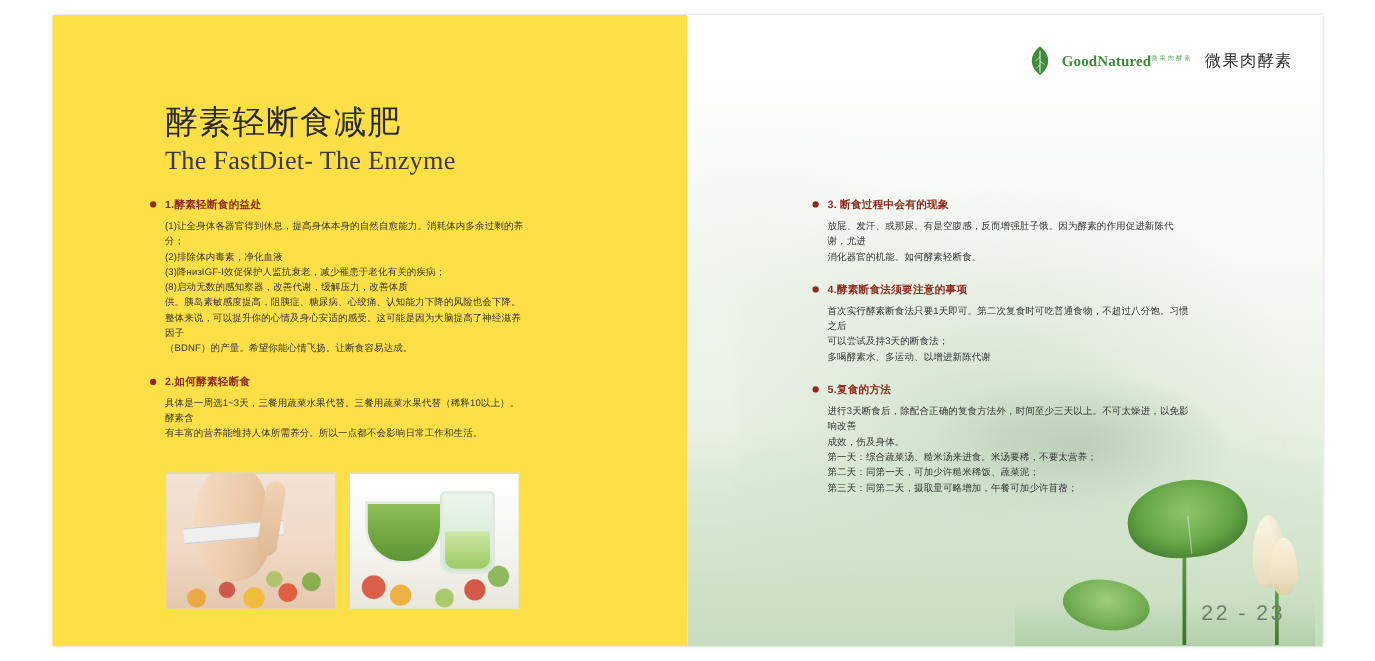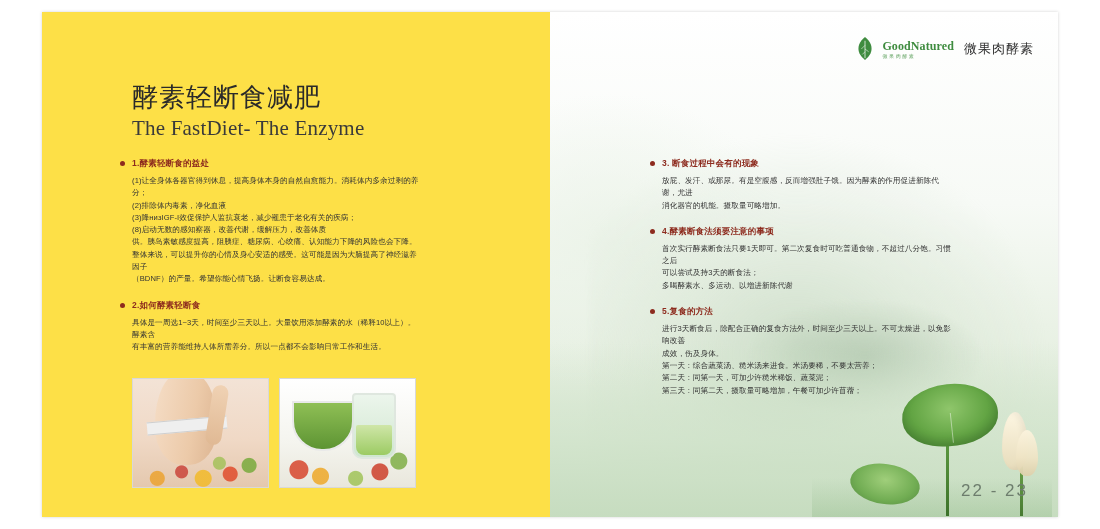--- a/index.html
+++ b/index.html
@@ -76,21 +76,21 @@
   
   .logo-area {
     position: absolute;
     right: 24px;
     top: 24px;
     display: flex;
     align-items: center;
     gap: 6px;
   }
   .leaf-mark { width: 22px; height: 26px; }
-  .logo-text-wrap { display: flex; flex-direction: column; line-height: 1; }
+  .logo-text-wrap { display: flex; flex-direction: row; line-height: 1; }
   .logo-en {
     font-size: 12px;
     font-weight: bold;
     color: #3f8c3f;
     letter-spacing: 0.1px;
     font-family: "Liberation Serif", serif;
   }
   .logo-sub {
     font-size: 5px;
     color: #6aa86a;
@@ -334,21 +334,21 @@
             <div class="line">(8)启动无数的感知察器，改善代谢，缓解压力，改善体质</div>
             <div class="line">供。胰岛素敏感度提高，阻胰症、糖尿病、心绞痛、认知能力下降的风险也会下降。</div>
             <div class="line">整体来说，可以提升你的心情及身心安适的感受。这可能是因为大脑提高了神经滋养因子</div>
             <div class="line">（BDNF）的产量。希望你能心情飞扬。让断食容易达成。</div>
           </div>
         </div>
 
         <div class="sec" style="margin-top:14px;">
           <div class="sec-head"><span class="bullet"></span>2.如何酵素轻断食</div>
           <div class="sec-body">
-            <div class="line">具体是一周选1~3天，时间至少三天以上。大量饮用添加酵素的水（稀释10以上）。酵素含</div>
+            <div class="line">具体是一周选1~3天，三餐用蔬菜水果代替。三餐用蔬菜水果代替（稀释10以上）。酵素含</div>
             <div class="line">有丰富的营养能维持人体所需养分。所以一点都不会影响日常工作和生活。</div>
           </div>
         </div>
 
       </div>
 
       <div class="photos">
         <div class="photo ph1">
           <div class="torso"></div>
           <div class="tape"></div>
@@ -381,21 +381,21 @@
         </span>
         <span class="logo-cn">微果肉酵素</span>
       </div>
 
       <div class="col col-right" style="left:112px; top:146px;">
 
         <div class="sec">
           <div class="sec-head"><span class="bullet"></span>3. 断食过程中会有的现象</div>
           <div class="sec-body">
             <div class="line">放屁、发汗、或那尿。有是空腹感，反而增强肚子饿。因为酵素的作用促进新陈代谢，尤进</div>
-            <div class="line">消化器官的机能。摄取量可略增加。</div>
+            <div class="line">消化器官的机能。如何酵素轻断食。</div>
           </div>
         </div>
 
         <div class="sec" style="margin-top:14px;">
           <div class="sec-head"><span class="bullet"></span>4.酵素断食法须要注意的事项</div>
           <div class="sec-body">
             <div class="line">首次实行酵素断食法只要1天即可。第二次复食时可吃普通食物，不超过八分饱。习惯之后</div>
             <div class="line">可以尝试及持3天的断食法；</div>
             <div class="line">多喝酵素水、多运动、以增进新陈代谢</div>
           </div>

